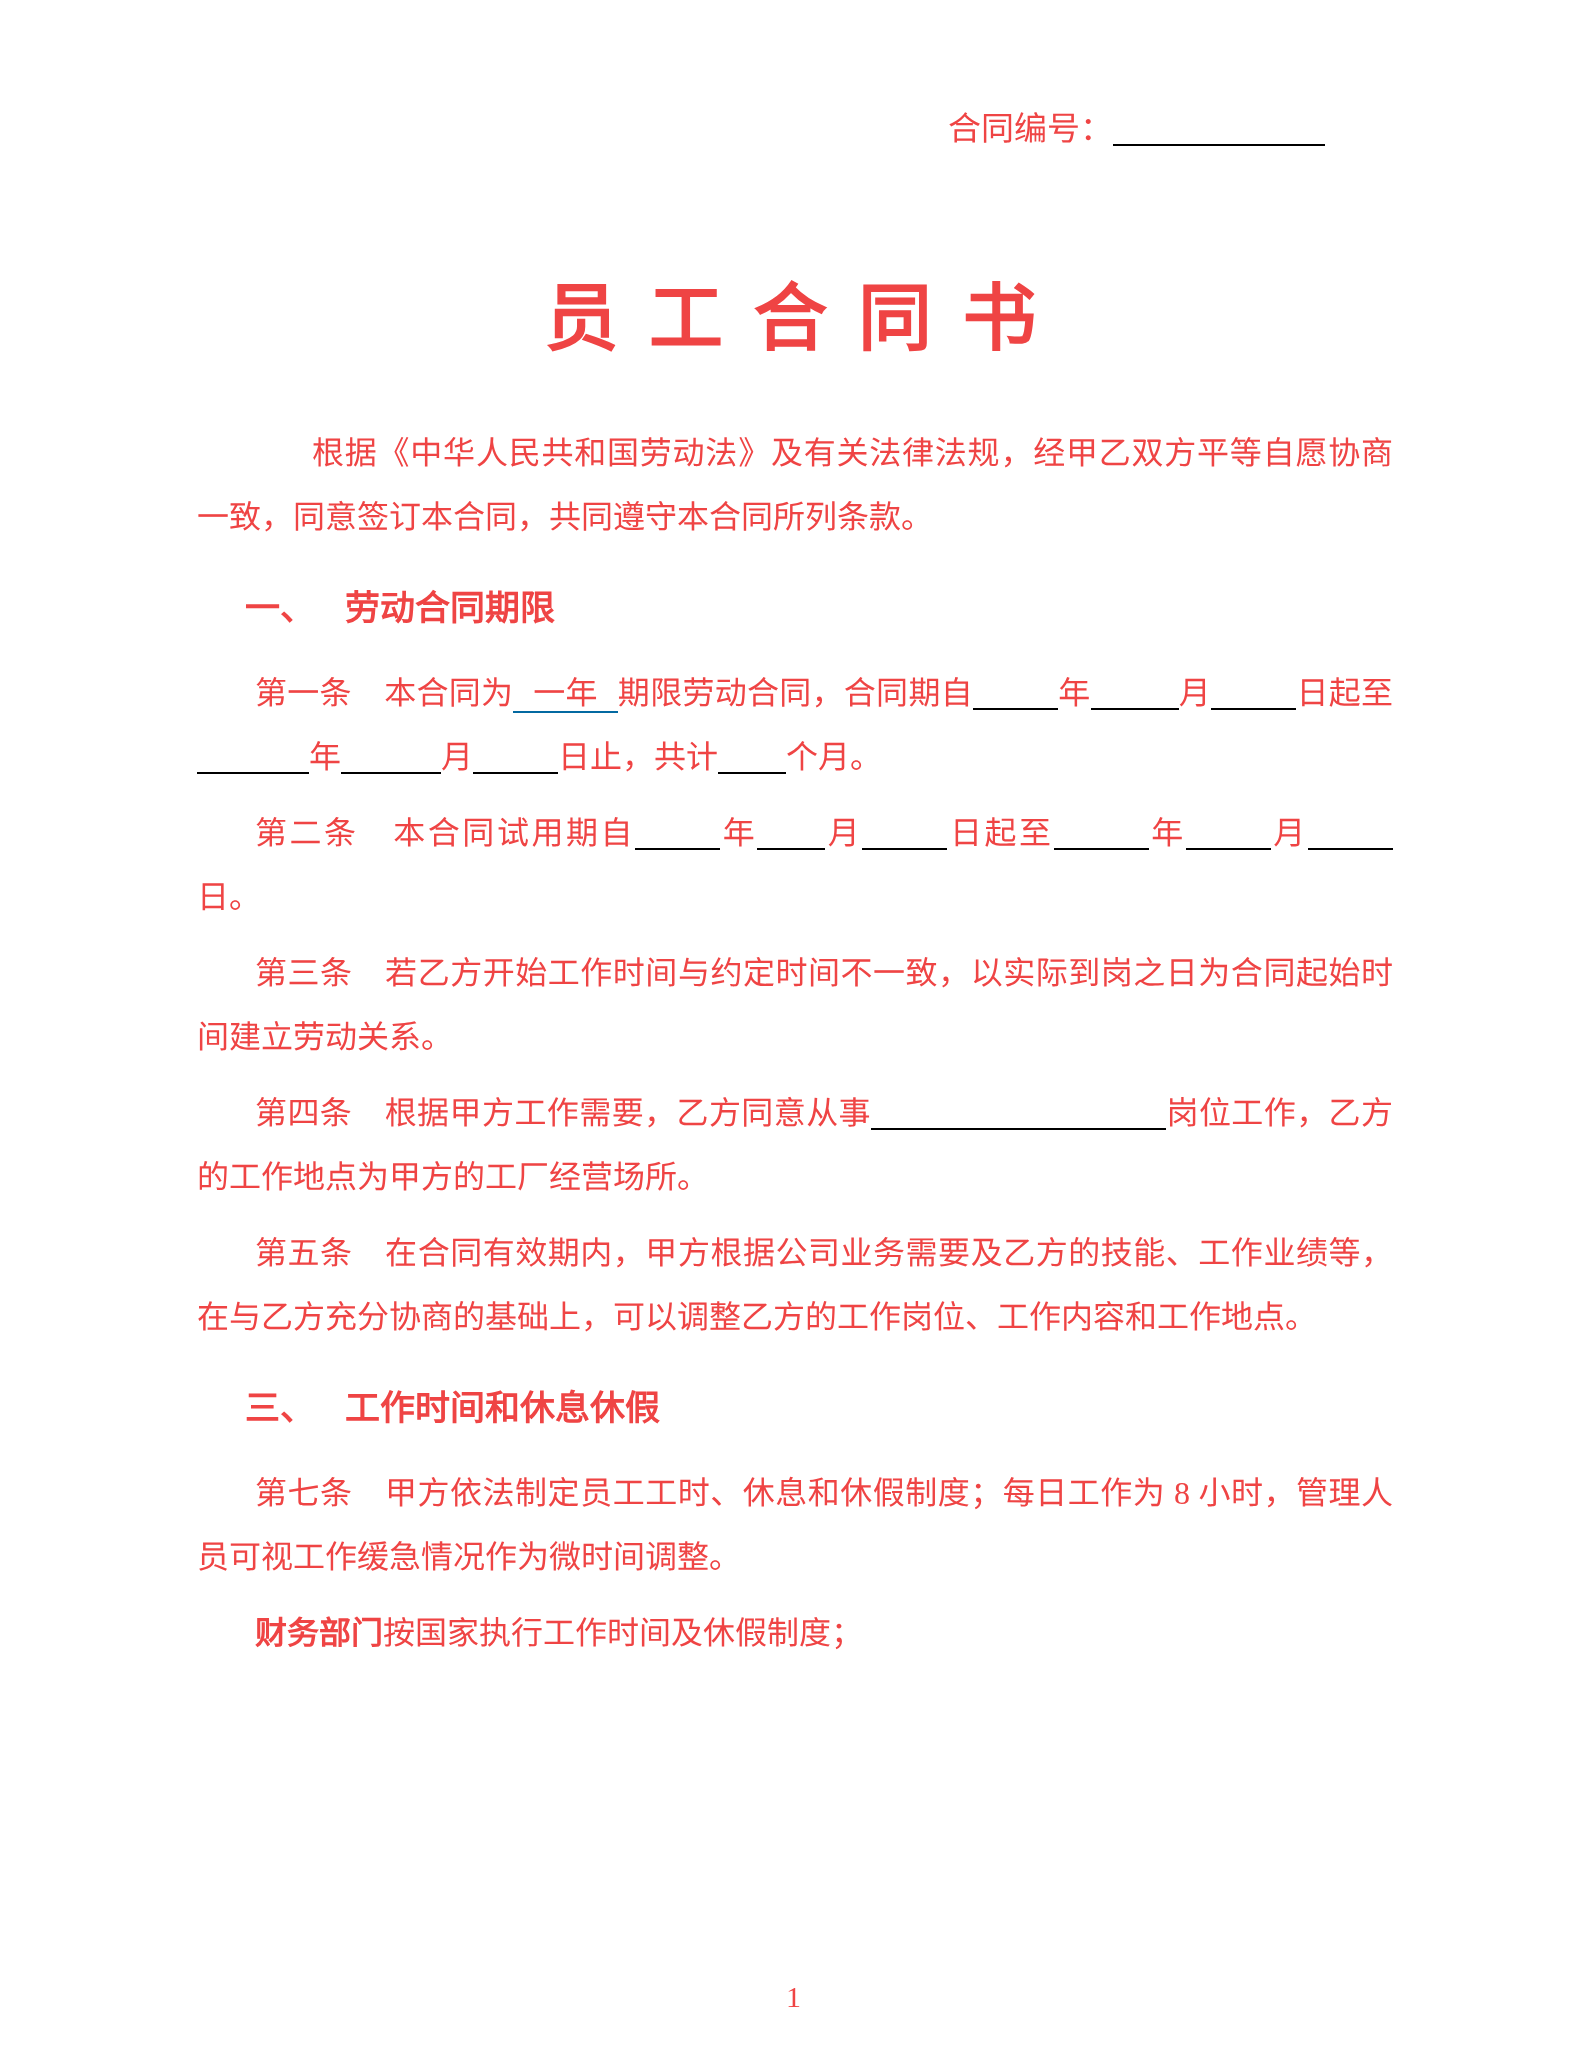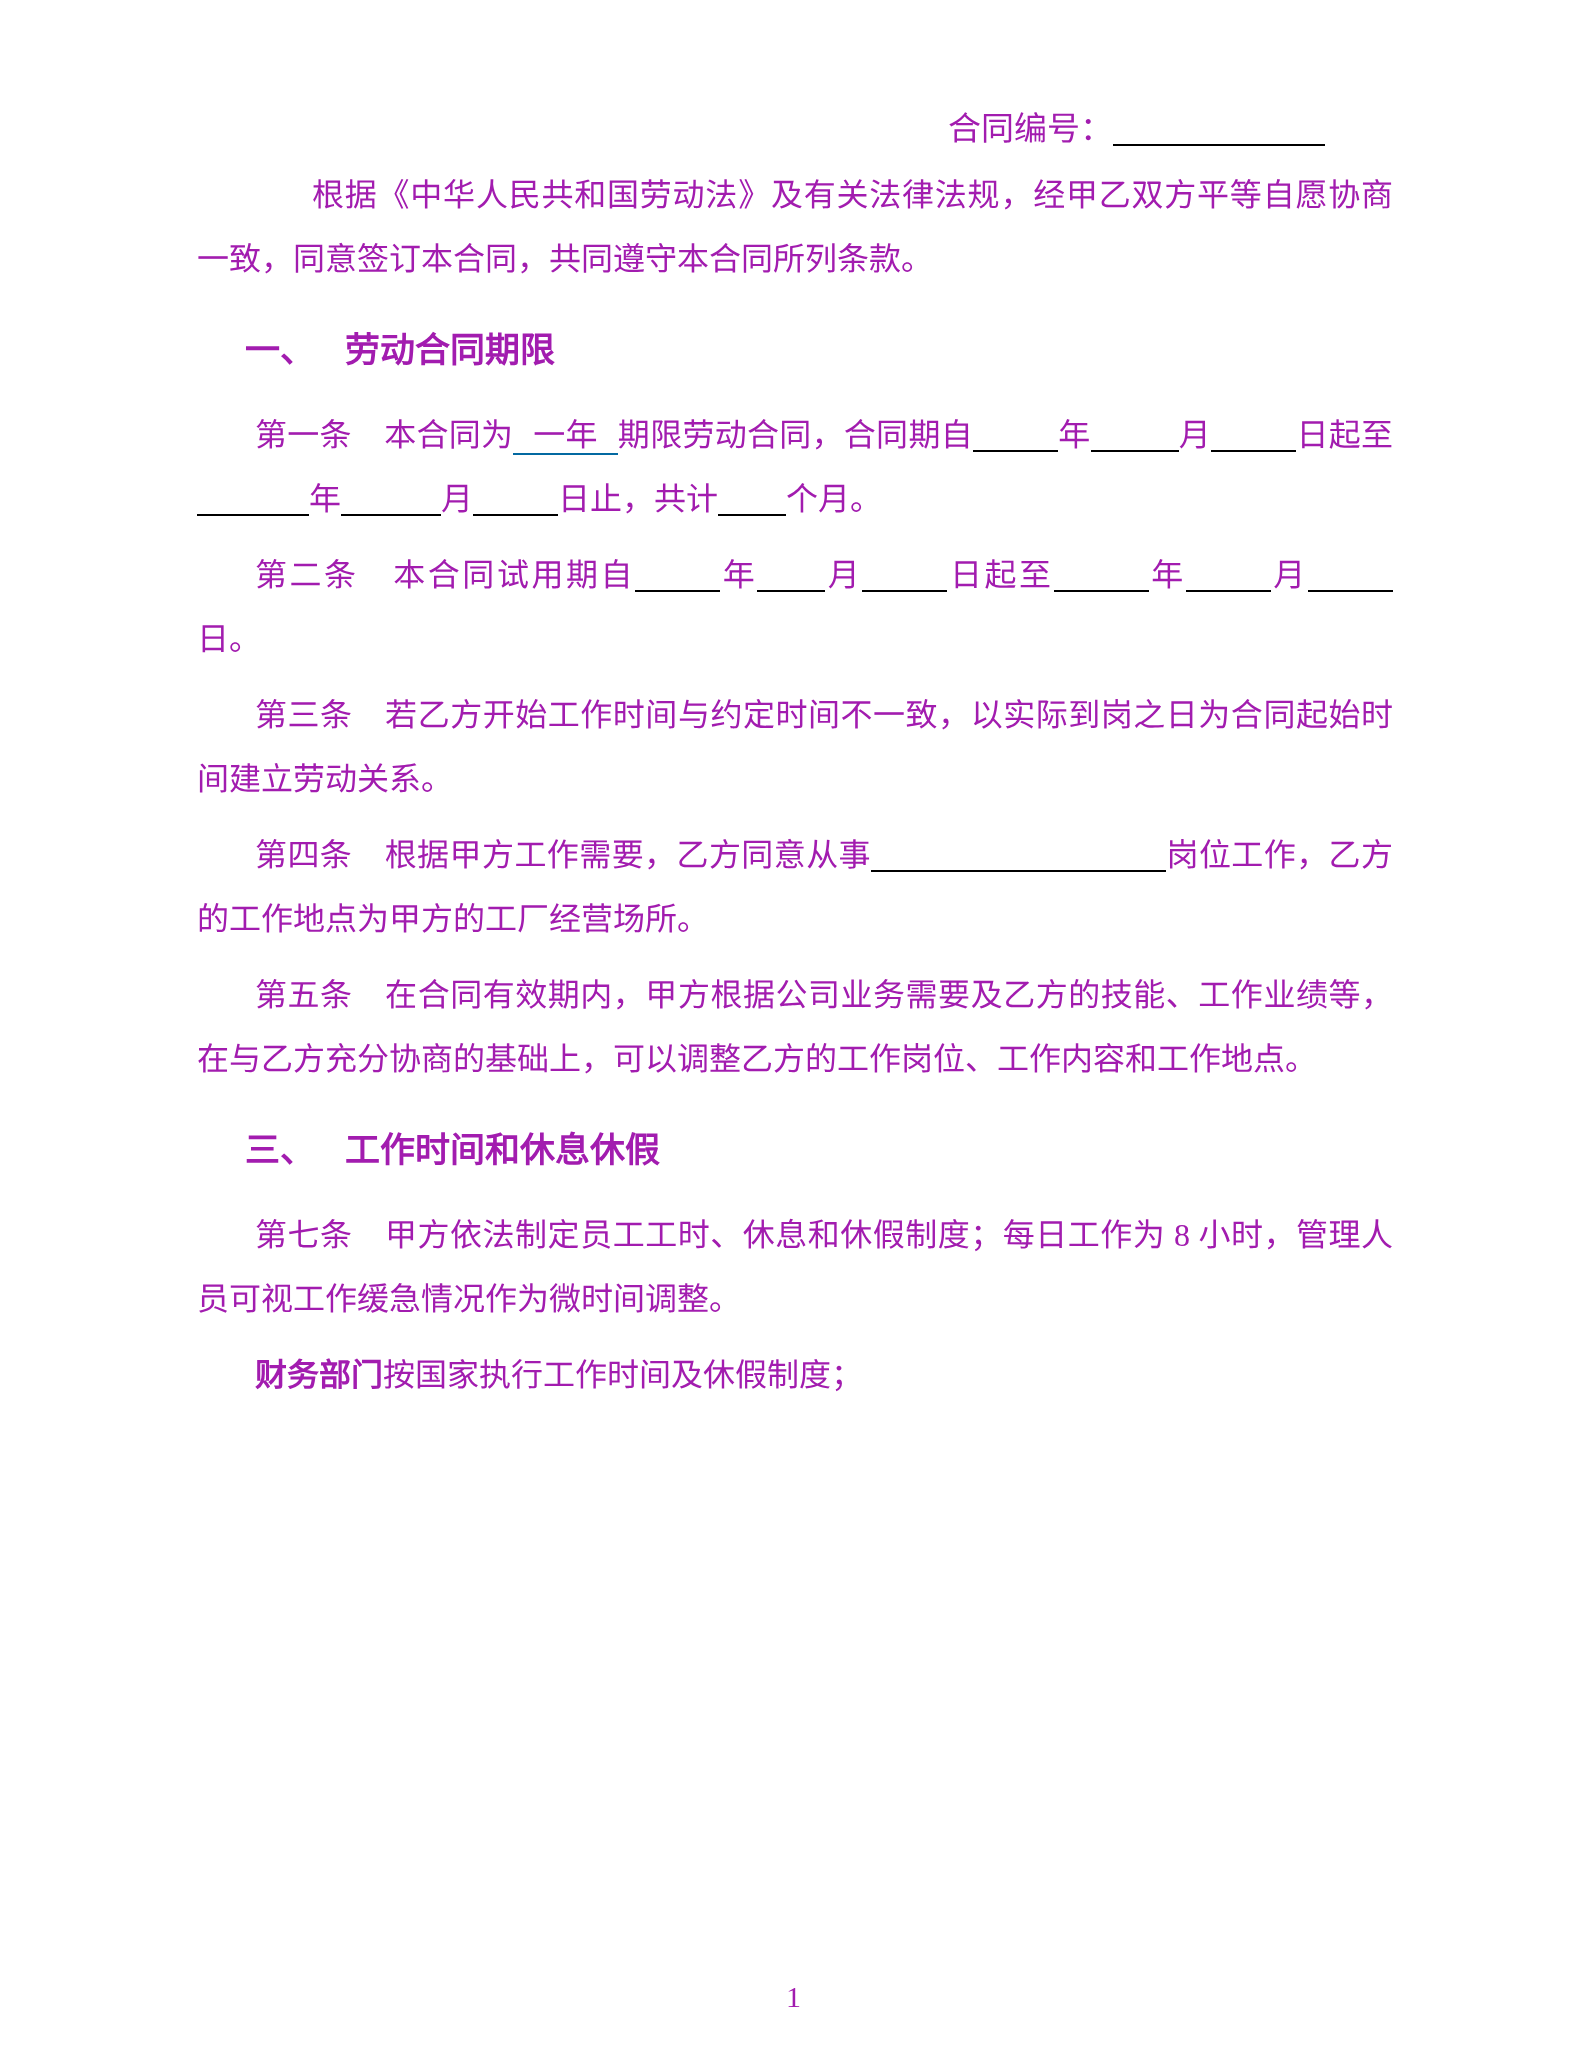--- a/index.html
+++ b/index.html
@@ -1,21 +1,21 @@
 <!DOCTYPE html>
 <html lang="zh-CN"><head>
 <meta charset="utf-8">
 <style>
   html,body { margin:0; padding:0; background:#e8e8e8; }
   .page {
     position:relative;
     width:1587px; height:2048px;
     margin:0 auto;
     background:#ffffff;
-    color:#a21caf;
+    color:#ef4444;
     font-family:"Liberation Serif","DejaVu Serif",serif;
     font-size:32px; line-height:64px;
     overflow:hidden;
   }
   .content { margin:0 182px 0 185px; }
   .contract-no {
     padding-top:104px;
     margin-right:262px;
     text-align:right;
     font-size:33px;
@@ -64,20 +64,21 @@
 </style>
 </head>
 <body>
 
 <div class="page">
 
   <div class="contract-no">
     <span>合同编号：</span><span class="blank"></span>
   </div>
 
+  <h1 class="doc-title">员  工  合  同  书</h1>
 
   <div class="content">
       <p class="para intro"><span class="">根据《中华人民共和国劳动法》及有关法律法规，经甲乙双方平等自愿协商一致，同意签订本合同，共同遵守本合同所列条款。</span></p>
       <p class="para heading"><span class="hnum bold">一、</span><span class="bold">劳动合同期限</span></p>
       <p class="para indent"><span class="">第一条　本合同为</span><span class="u">一年</span><span class="">期限劳动合同，合同期自</span><span class="blank" style="width: 85px;"></span><span class="">年</span><span class="blank" style="width: 88px;"></span><span class="">月</span><span class="blank" style="width: 85px;"></span><span class="">日起至</span><span class="blank" style="width: 112px;"></span><span class="">年</span><span class="blank" style="width: 100px;"></span><span class="">月</span><span class="blank" style="width: 85px;"></span><span class="">日止，共计</span><span class="blank" style="width: 68px;"></span><span class="">个月。</span></p>
       <p class="para indent"><span class="">第二条　本合同试用期自</span><span class="blank" style="width: 85px;"></span><span class="">年</span><span class="blank" style="width: 68px;"></span><span class="">月</span><span class="blank" style="width: 85px;"></span><span class="">日起至</span><span class="blank" style="width: 95px;"></span><span class="">年</span><span class="blank" style="width: 85px;"></span><span class="">月</span><span class="blank" style="width: 85px;"></span><span class="">日。</span></p>
       <p class="para indent"><span class="">第三条　若乙方开始工作时间与约定时间不一致，以实际到岗之日为合同起始时间建立劳动关系。</span></p>
       <p class="para indent"><span class="">第四条　根据甲方工作需要，乙方同意从事</span><span class="blank" style="width: 295px;"></span><span class="">岗位工作，乙方的工作地点为甲方的工厂经营场所。</span></p>
       <p class="para indent"><span class="">第五条　在合同有效期内，甲方根据公司业务需要及乙方的技能、工作业绩等，在与乙方充分协商的基础上，可以调整乙方的工作岗位、工作内容和工作地点。</span></p>
       <p class="para heading"><span class="hnum bold">三、</span><span class="bold">工作时间和休息休假</span></p>

